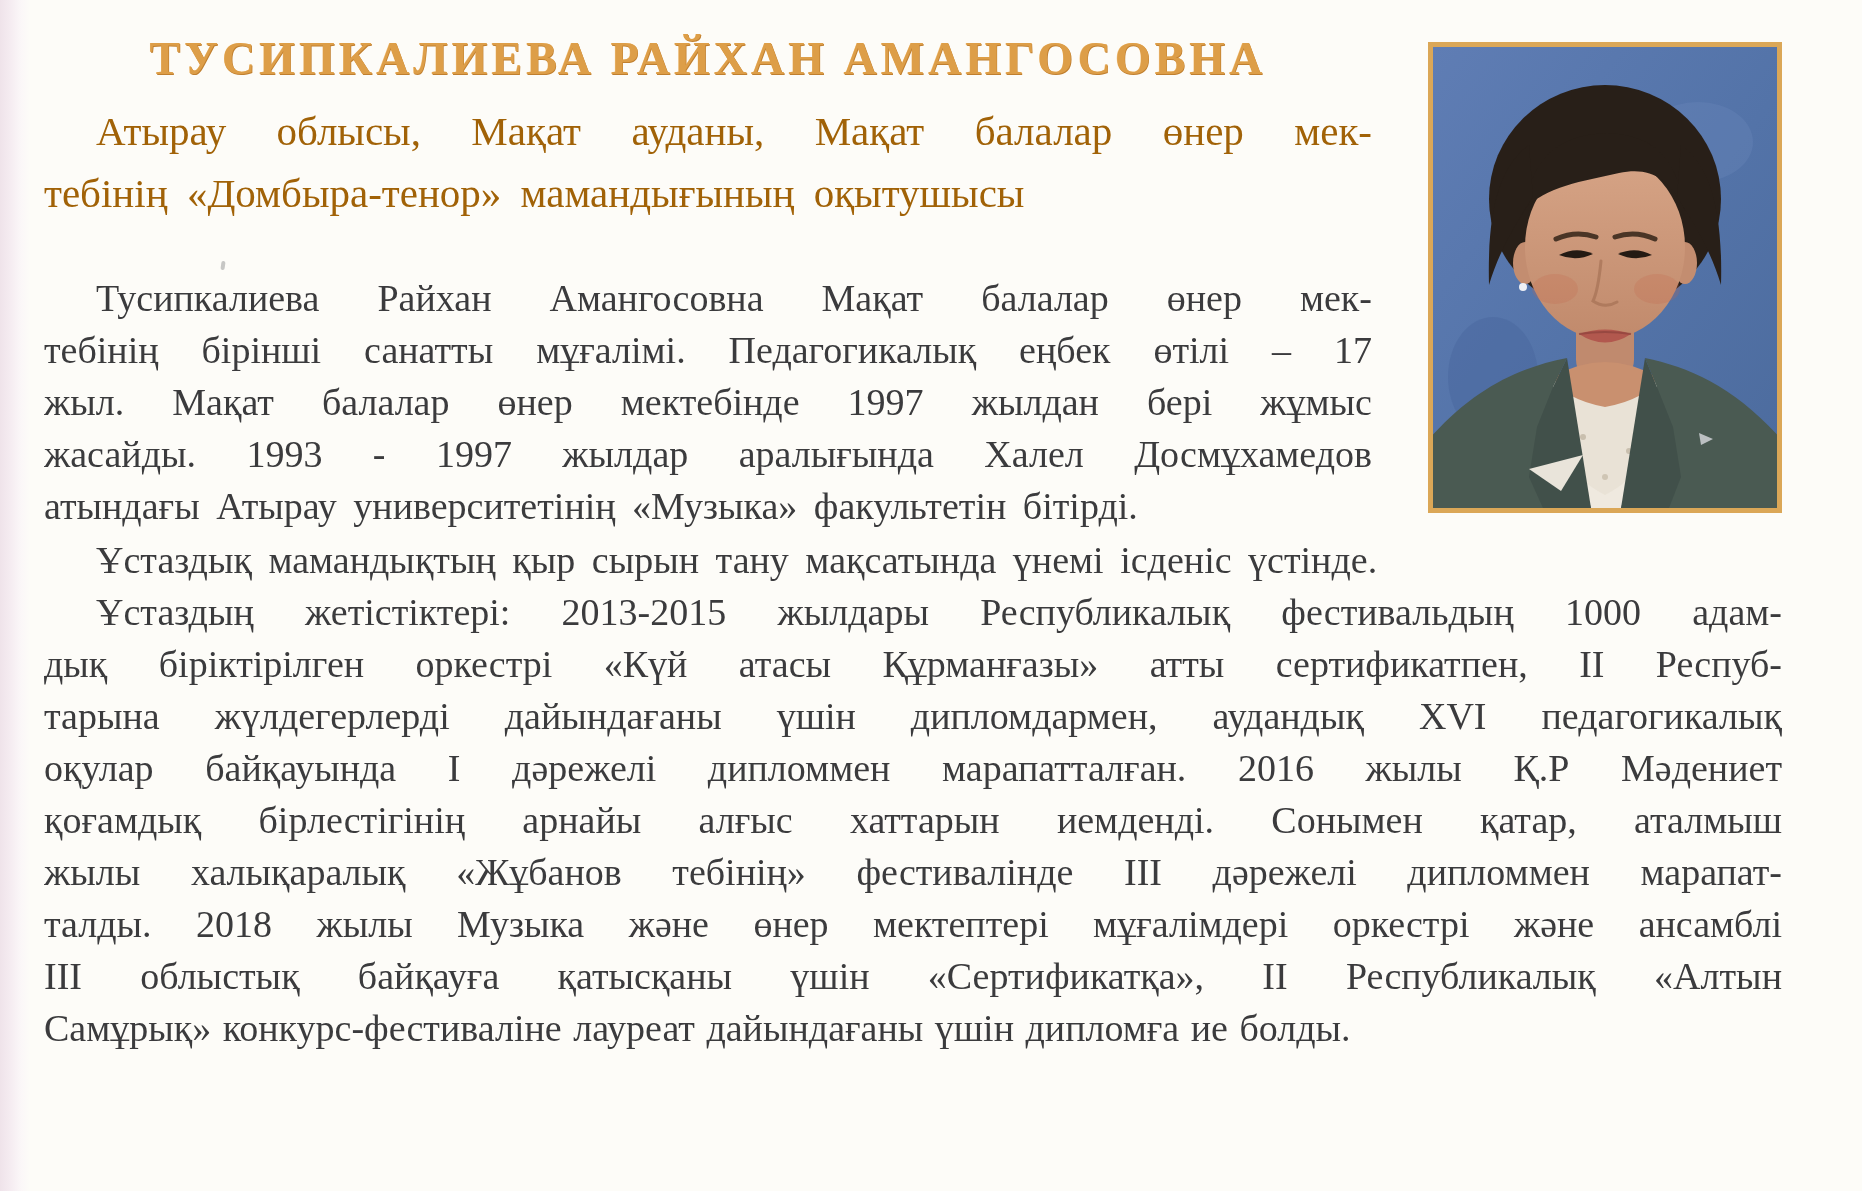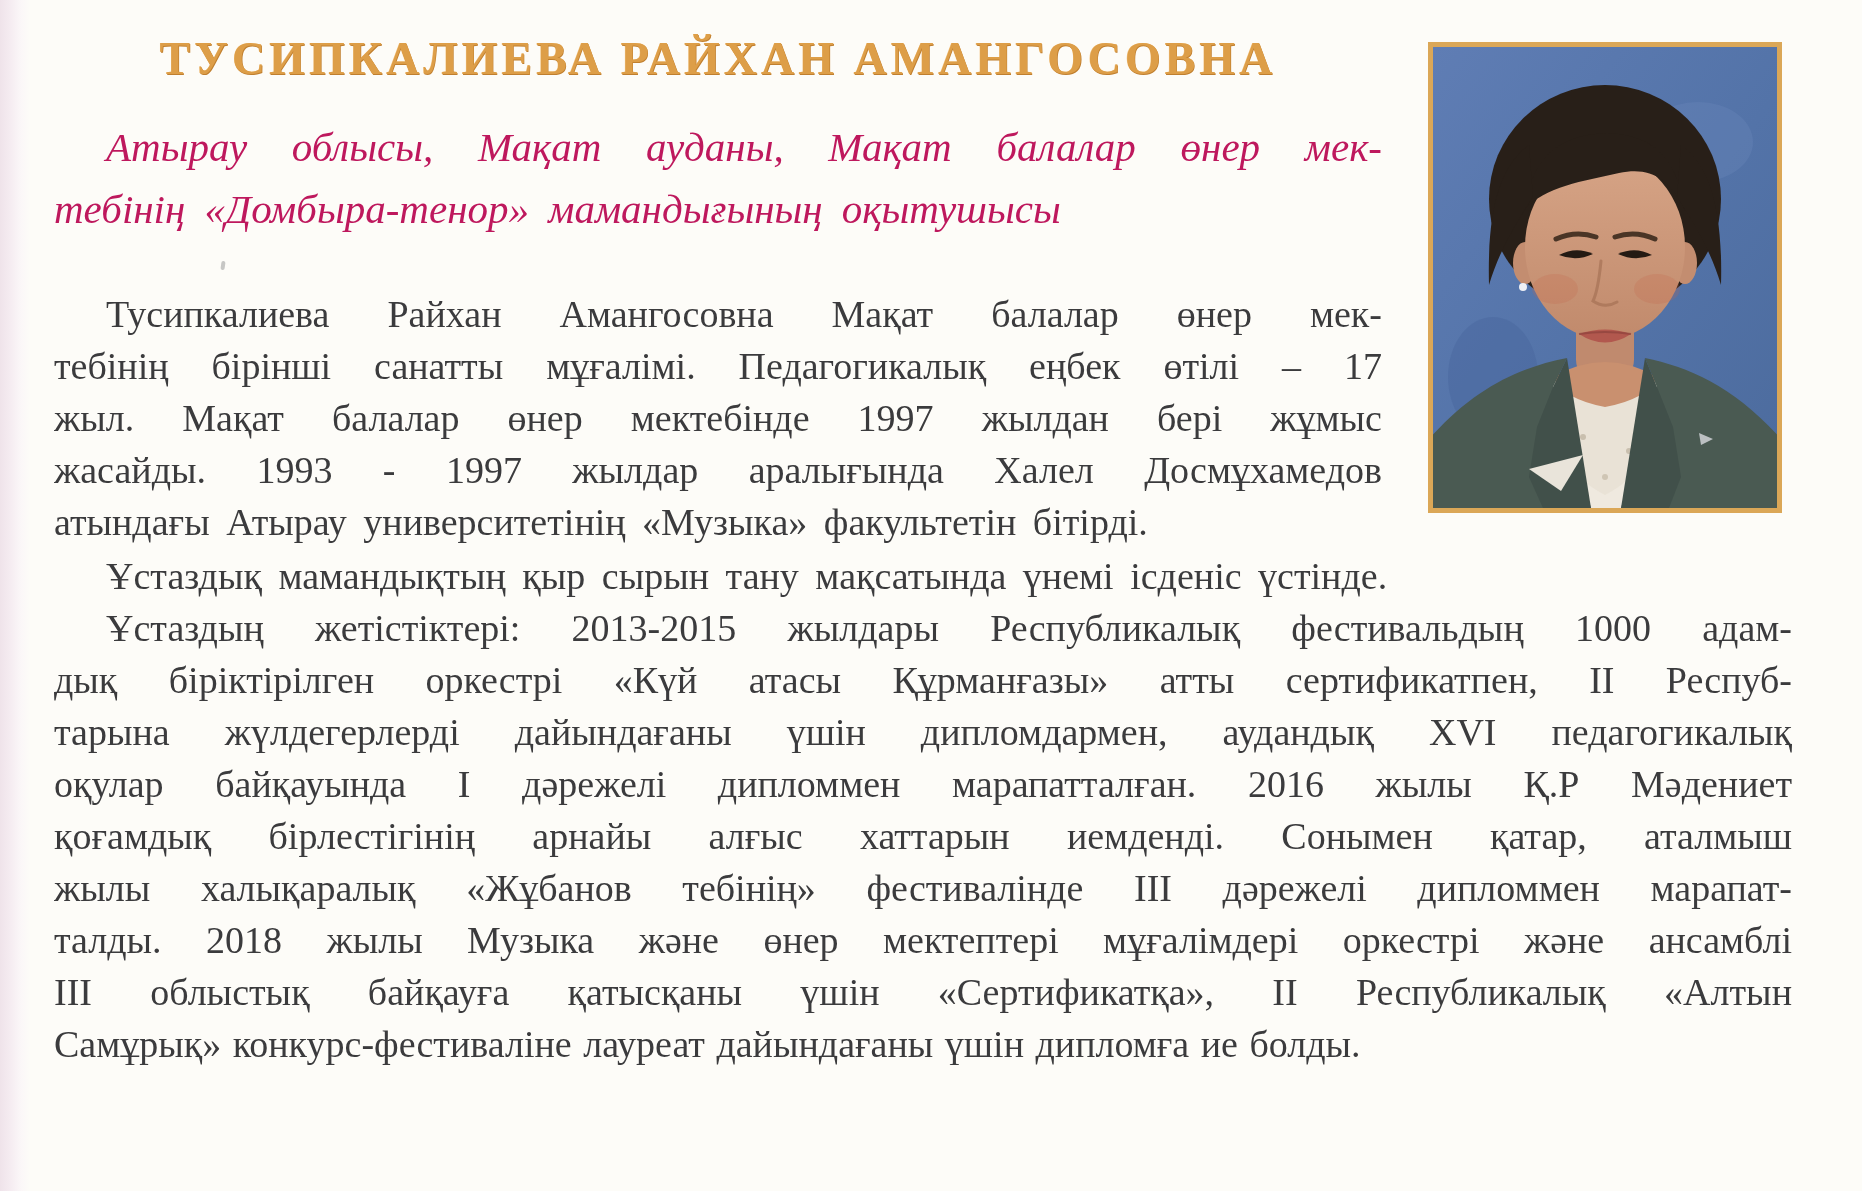--- a/index.html
+++ b/index.html
@@ -12,30 +12,30 @@
     color:#3b3b3d;
   }
   .edge-strip{
     position:absolute;left:0;top:0;bottom:0;width:30px;
     background:linear-gradient(90deg,#efe3ea 0%,#f5ecf1 35%,#fbf7f8 70%,rgba(253,252,248,0) 100%);
   }
   .scan-artifact{
     position:absolute;left:221px;top:261px;width:4px;height:9px;
     background:#9b9b9b;opacity:.55;border-radius:2px;transform:rotate(8deg);
   }
-  .content{position:absolute;left:54px;top:0;width:1748px;}
+  .content{position:absolute;left:44px;top:0;width:1748px;}
   .page-title{
     margin-top:32px;height:56px;width:1328px;
     text-align:center;
     font-size:46px;font-weight:bold;letter-spacing:4px;
     color:#dd9e48;
     text-shadow:0.6px 0.8px 0 #c07f2f, -0.4px -0.4px 0 #f4c98c;
     white-space:nowrap;
   }
-  .intro{margin-top:28px;width:1328px;font-style:italic;font-size:41px;line-height:62px;color:#be185d;}
+  .intro{margin-top:12px;width:1328px;font-size:41px;line-height:62px;color:#a16207;}
   .bodytext{font-size:38px;line-height:52px;}
   .w-narrow{width:1328px;}
   .w-full{width:1738px;}
   .para1{margin-top:48px;}
   .para2{margin-top:2px;}
   .para3{margin-top:0;}
   .ln{
     height:52px;overflow:hidden;
     text-align:justify;text-align-last:justify;
   }

